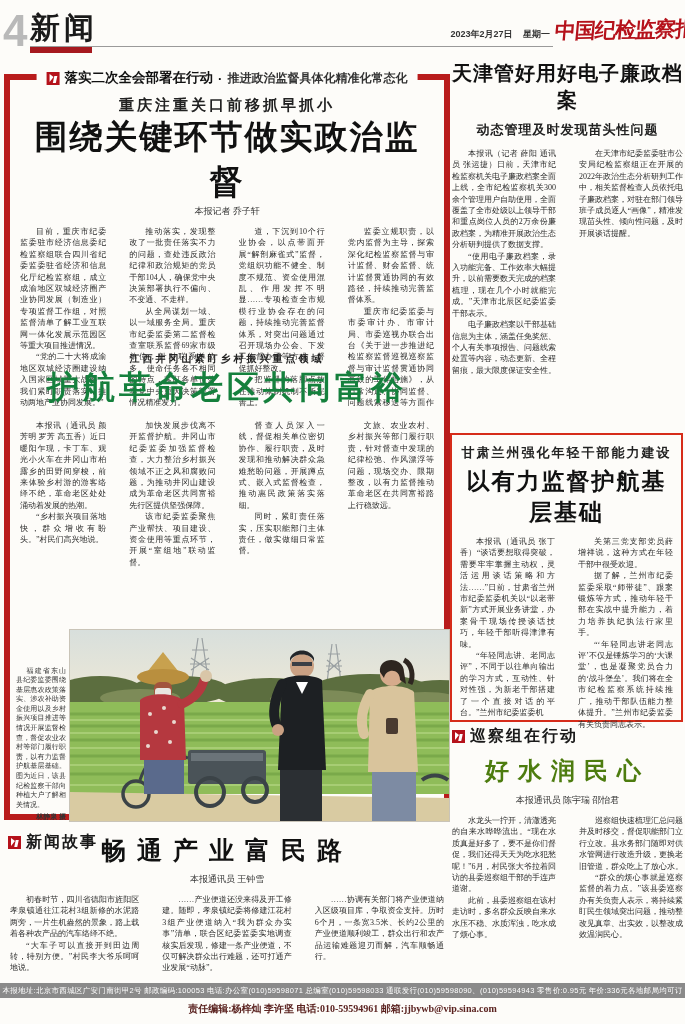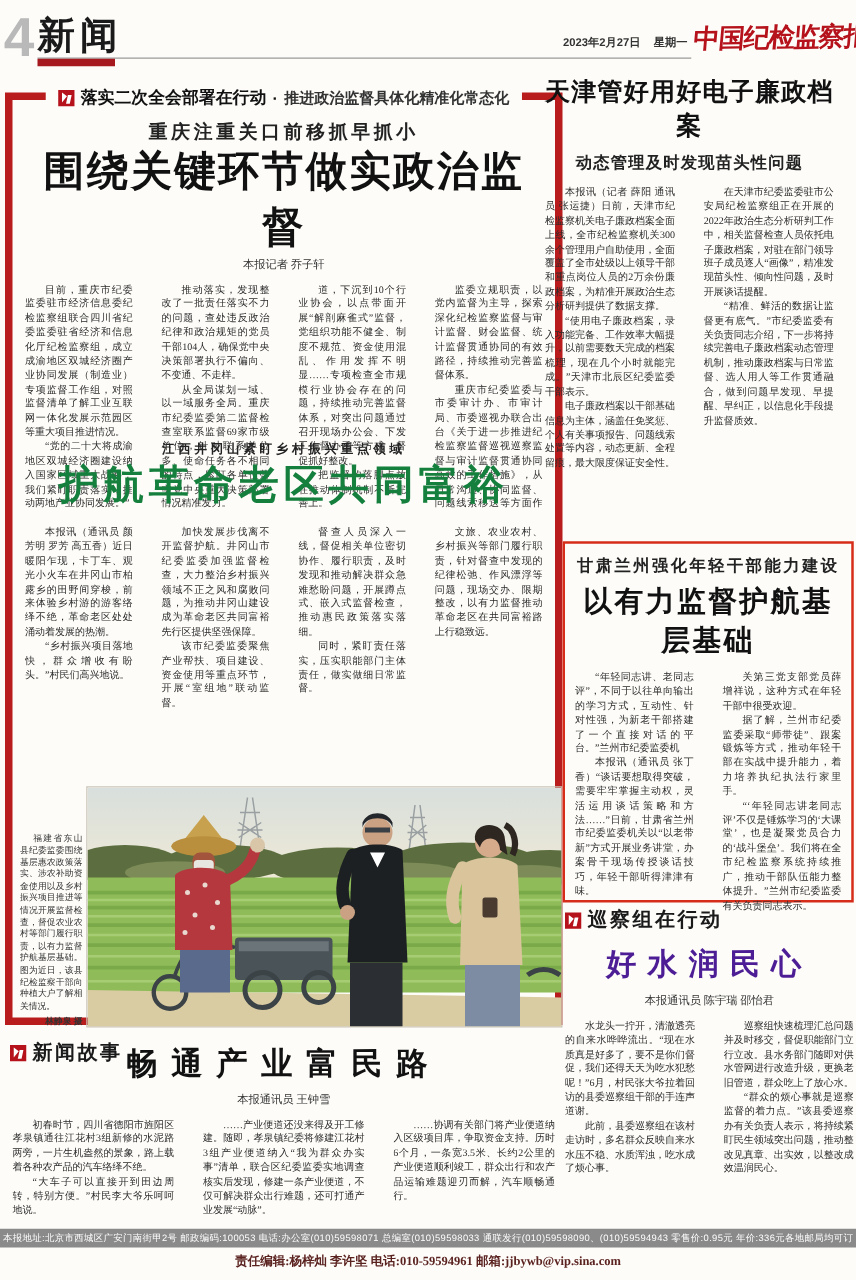--- a/index.html
+++ b/index.html
@@ -37,31 +37,31 @@
   .a1 .cols { margin-top:8px; height:184px; }
   .a2 { position:absolute; left:10px; right:10px; top:272px; }
   .a2 .cols { margin-top:10px; height:188px; }
   
   .photo-row { position:absolute; left:4px; top:549px; width:436px; height:194px; display:flex; }
   .caption { width:55px; padding:2px 3px 0 2px; font-size:7px; line-height:9.6px; color:#333; text-align:justify; display:flex; flex-direction:column; justify-content:flex-end; }
   .caption .cap-text { text-indent:1.5em; }
   .caption .credit { text-align:right; margin-top:3px; font-weight:bold; }
   .photo { flex:1; height:193px; border:1px solid #c9c4b8; overflow:hidden; }
   
-  .rail { position:absolute; left:436px; top:60px; width:231px; }
+  .rail { position:absolute; left:452px; top:60px; width:231px; }
   .tj-headline { text-align:center; font-size:20px; font-weight:900; letter-spacing:1px; color:#111; }
   .tj-sub { text-align:center; font-size:13px; font-weight:bold; letter-spacing:1px; color:#222; margin-top:7px; }
   .tj-cols { margin-top:9px; height:298px; }
   .redbox { position:absolute; left:450px; top:433px; width:233px; height:289px; border:2.5px solid #d62c1a; background:#fdfcf9; padding:9px 8px 6px; }
   .redbox .kicker { font-size:13px; letter-spacing:2px; }
   .redbox .headline-md { text-align:center; font-size:23px; font-weight:900; letter-spacing:2px; color:#111; margin-top:4px; }
   .redbox .cols { margin-top:8px; height:216px; }
   .sec-label { display:flex; align-items:center; gap:5px; font-size:16px; font-weight:bold; letter-spacing:2px; color:#1a1a1a; }
   .xc { position:absolute; left:452px; top:726px; width:231px; }
-  .xc-headline { text-align:center; font-size:24px; font-weight:900; letter-spacing:9px; color:#4c1d95; margin-top:8px; }
+  .xc-headline { text-align:center; font-size:24px; font-weight:900; letter-spacing:9px; color:#4d7c0f; margin-top:8px; }
   .xc .byline { margin-top:7px; }
   .xc .cols { margin-top:8px; height:178px; }
   
   .story { position:absolute; left:4px; top:828px; width:446px; }
   .story .sec-label { position:absolute; left:4px; top:4px; }
   .story-headline { text-align:center; font-size:25px; font-weight:900; letter-spacing:11px; color:#111; padding-top:6px; }
   .story .byline { margin-top:6px; }
   .story .cols { margin-top:8px; height:84px; padding:0 6px; }
   
   .foot-bar { position:absolute; left:0; top:983px; width:685px; height:15px; background:#8a8a8a; color:#fff; font-size:7.5px; line-height:15px; text-align:center; font-family:"Liberation Sans",sans-serif; letter-spacing:0.3px; }
@@ -239,32 +239,31 @@
   <div class="tj-headline">天津管好用好电子廉政档案</div>
   <div class="tj-sub">动态管理及时发现苗头性问题</div>
   <div class="cols tj-cols">
     <div class="col">
         <p>本报讯（记者 薛阳 通讯员 张运捷）日前，天津市纪检监察机关电子廉政档案全面上线，全市纪检监察机关300余个管理用户自助使用，全面覆盖了全市处级以上领导干部和重点岗位人员的2万余份廉政档案，为精准开展政治生态分析研判提供了数据支撑。</p>
         <p>“使用电子廉政档案，录入功能完备、工作效率大幅提升，以前需要数天完成的档案梳理，现在几个小时就能完成。”天津市北辰区纪委监委干部表示。</p>
         <p>电子廉政档案以干部基础信息为主体，涵盖任免奖惩、个人有关事项报告、问题线索处置等内容，动态更新、全程留痕，最大限度保证安全性。</p>
       </div>
     <div class="col">
         <p>在天津市纪委监委驻市公安局纪检监察组正在开展的2022年政治生态分析研判工作中，相关监督检查人员依托电子廉政档案，对驻在部门领导班子成员逐人“画像”，精准发现苗头性、倾向性问题，及时开展谈话提醒。</p>
-        <p>“精准、鲜活的数据让监督更有底气。”市纪委监委有关负责同志介绍，下一步将持续完善电子廉政档案动态管理机制，推动廉政档案与日常监督、选人用人等工作贯通融合，做到问题早发现、早提醒、早纠正，以信息化手段提升监督质效。</p>
       </div>
   </div>
 </div>
 
 <div class="redbox">
   <div class="kicker">甘肃兰州强化年轻干部能力建设</div>
   <div class="headline-md">以有力监督护航基层基础</div>
   <div class="cols">
     <div class="col">
+        <p>本报讯（通讯员 张丁香）“谈话要想取得突破，需要牢牢掌握主动权，灵活运用谈话策略和方法……”日前，甘肃省兰州市纪委监委机关以“以老带新”方式开展业务讲堂，办案骨干现场传授谈话技巧，年轻干部听得津津有味。</p>
         <p>“年轻同志讲、老同志评”，不同于以往单向输出的学习方式，互动性、针对性强，为新老干部搭建了一个直接对话的平台。”兰州市纪委监委机</p>
-        <p>本报讯（通讯员 张丁香）“谈话要想取得突破，需要牢牢掌握主动权，灵活运用谈话策略和方法……”日前，甘肃省兰州市纪委监委机关以“以老带新”方式开展业务讲堂，办案骨干现场传授谈话技巧，年轻干部听得津津有味。</p>
       </div>
     <div class="col">
         <p>关第三党支部党员薛增祥说，这种方式在年轻干部中很受欢迎。</p>
         <p>据了解，兰州市纪委监委采取“师带徒”、跟案锻炼等方式，推动年轻干部在实战中提升能力，着力培养执纪执法行家里手。</p>
         <p>“‘年轻同志讲老同志评’不仅是锤炼学习的‘大课堂’，也是凝聚党员合力的‘战斗堡垒’。我们将在全市纪检监察系统持续推广，推动干部队伍能力整体提升。”兰州市纪委监委有关负责同志表示。</p>
       </div>
   </div>
 </div>
 
 <div class="xc">

